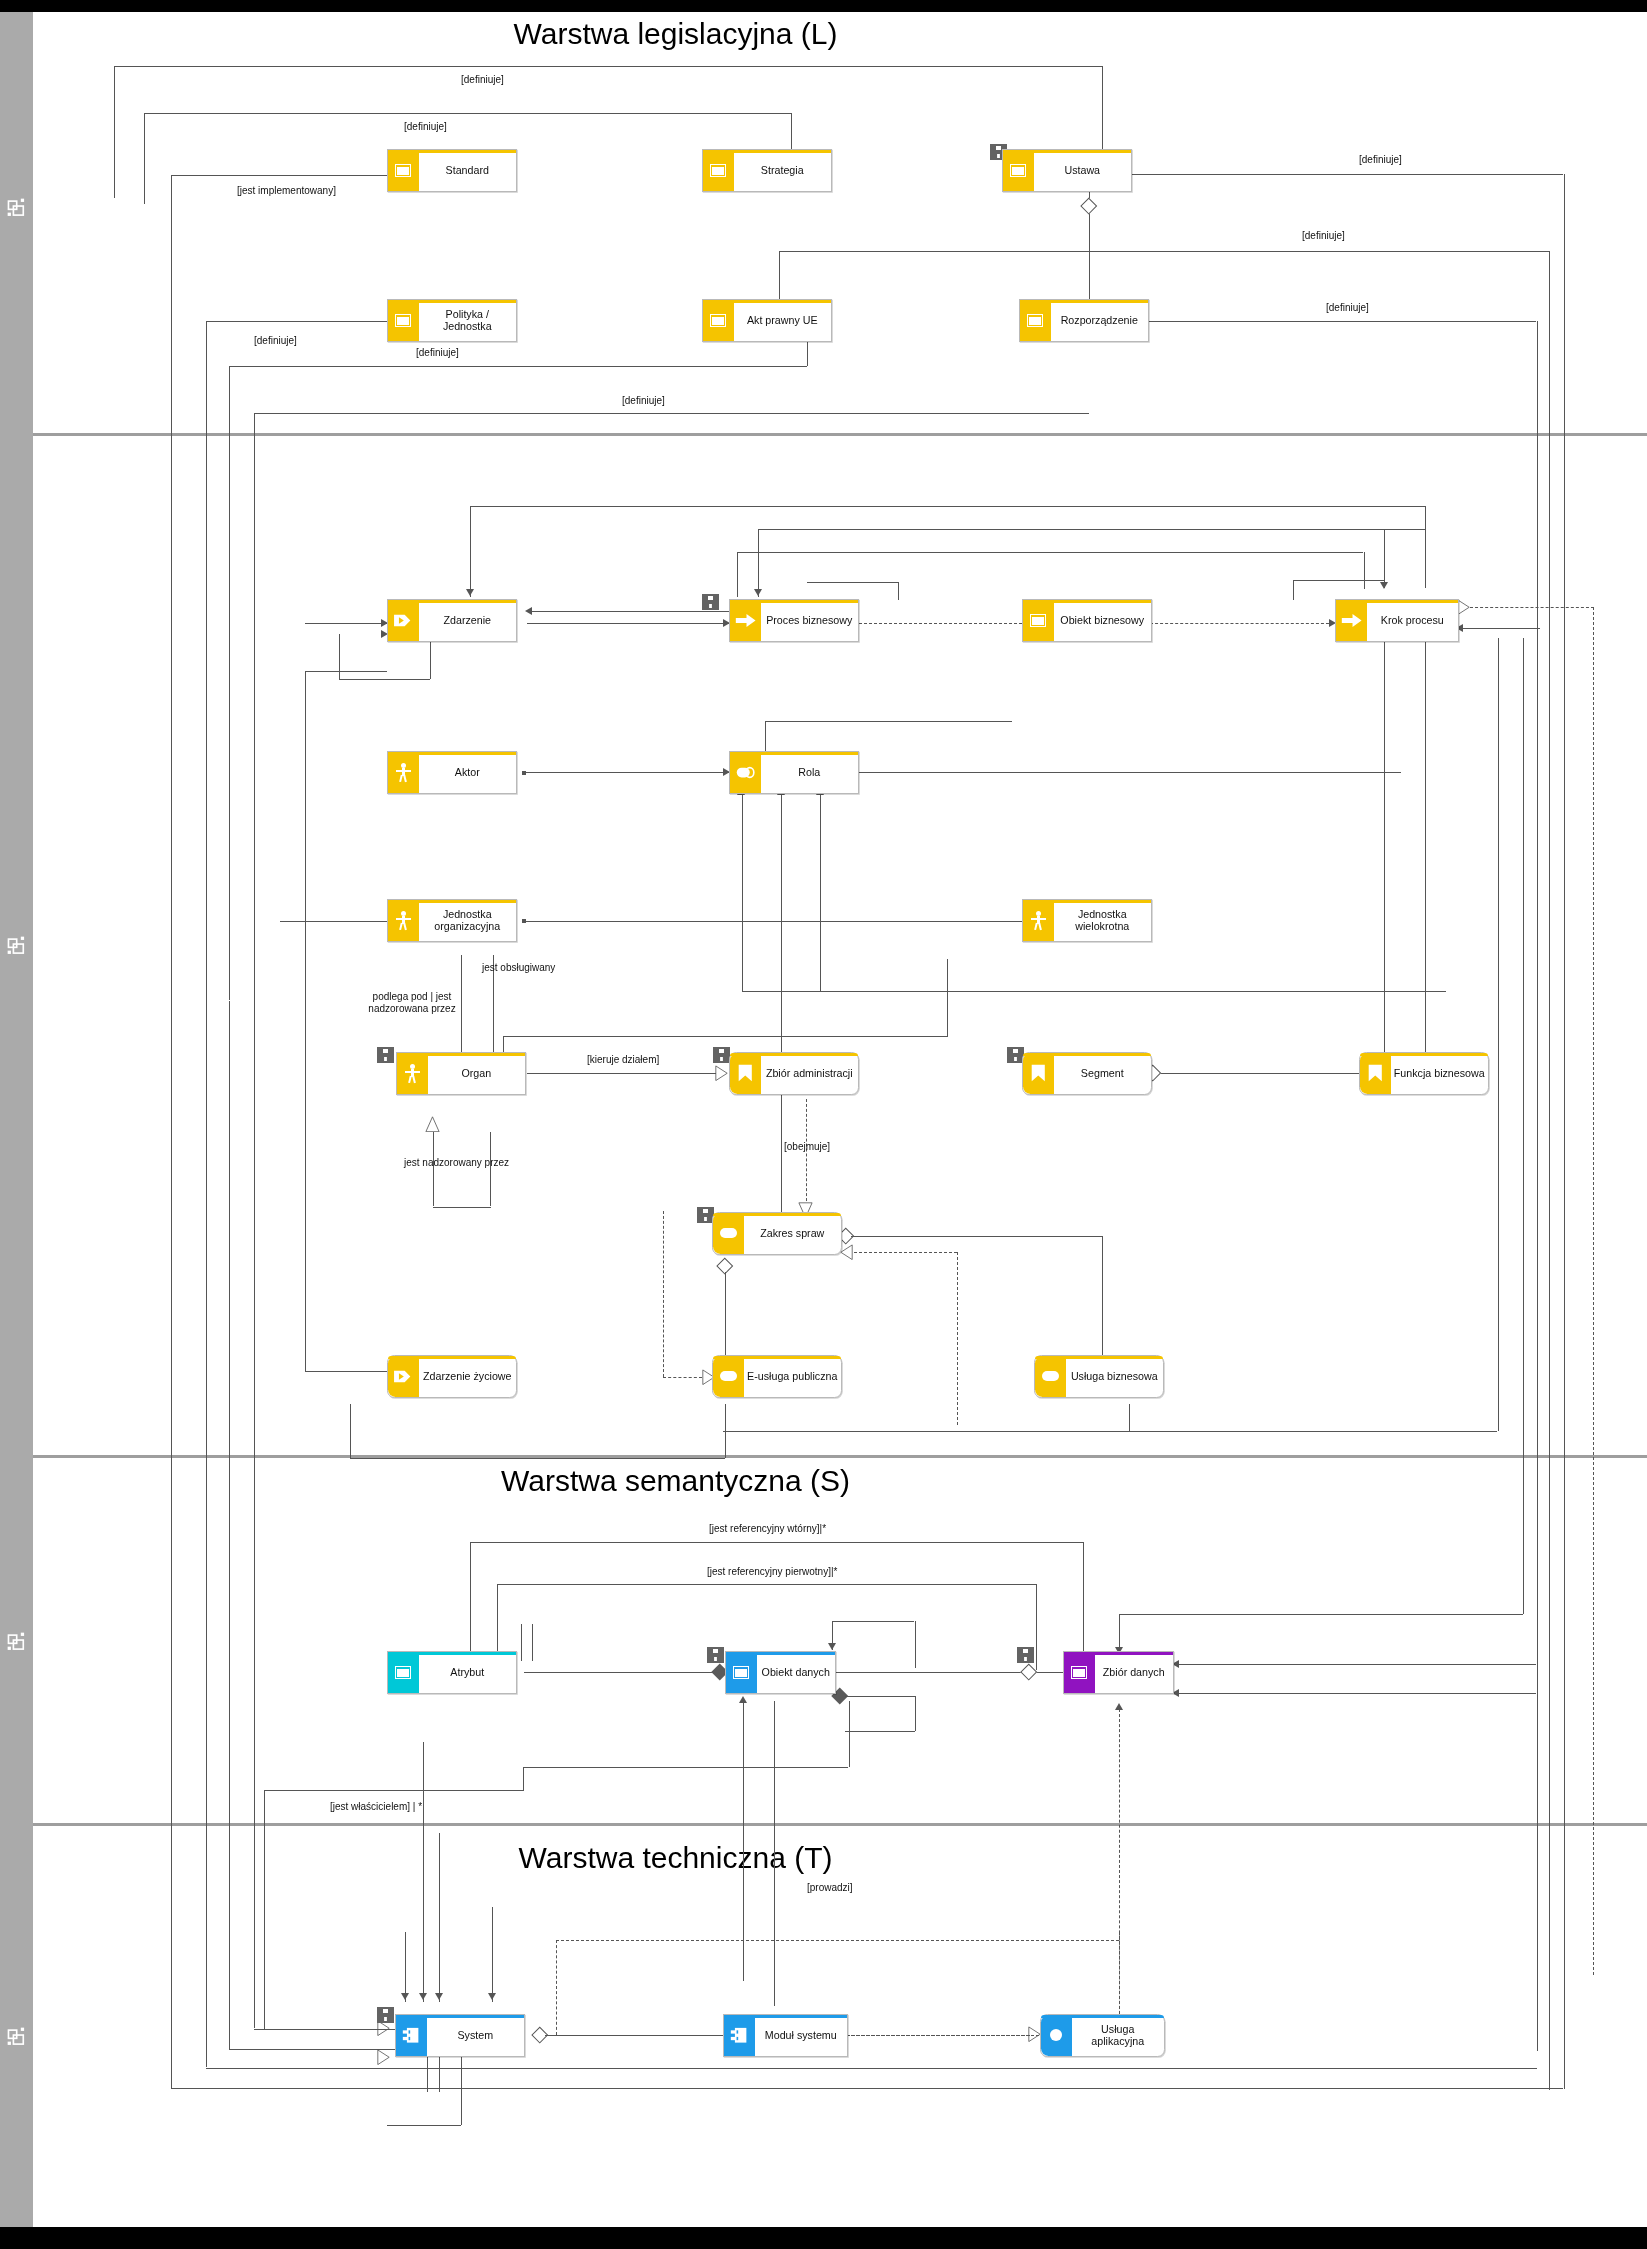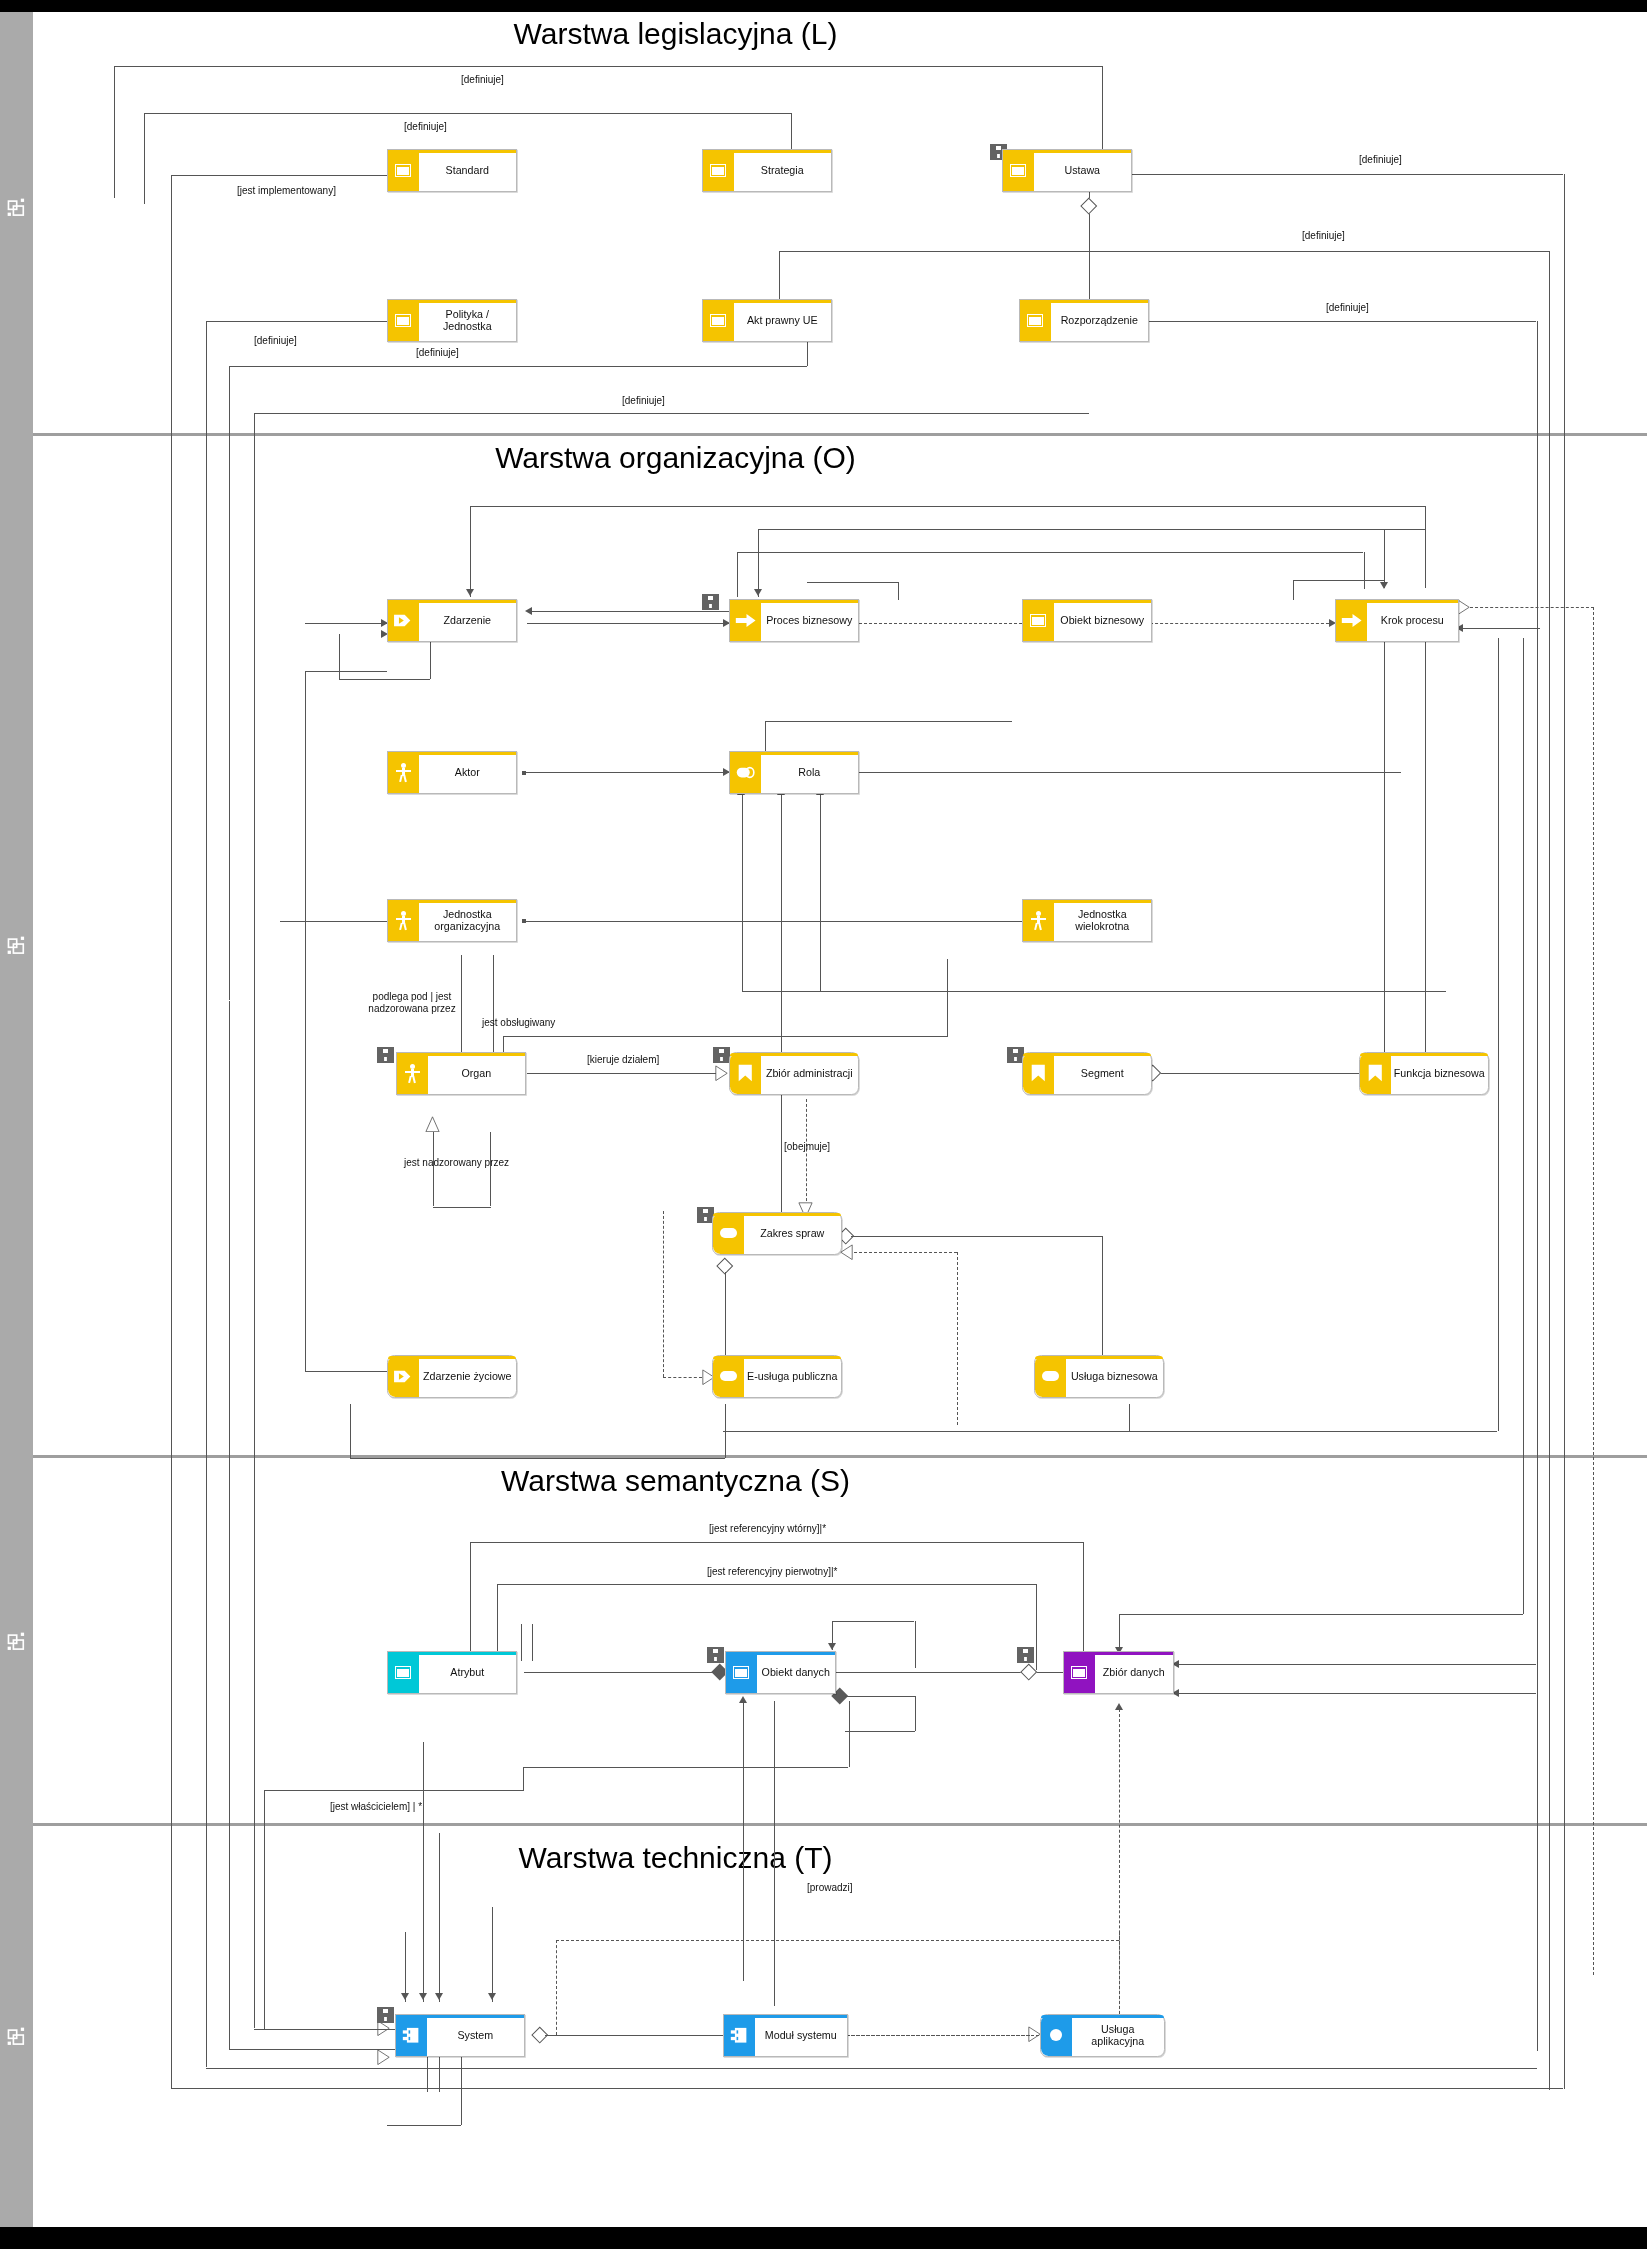--- a/index.html
+++ b/index.html
@@ -101,21 +101,20 @@
           <rect x="9" y="11" width="12" height="11" fill="none" stroke="#fff" stroke-width="2"></rect>
           <rect x="18" y="2" width="4" height="4" fill="#fff"></rect>
           <rect x="2" y="19" width="4" height="4" fill="#fff"></rect>
         </svg>
     </div>
   </div>
 
   <div id="sheet">
 
     <div class="layer-title" style="left:313px;top:5px;width:659px;">Warstwa legislacyjna (L)</div>
-    <div class="layer-title" style="left:313px;top:429px;width:659px;">Warstwa organizacyjna (O)</div>
     <div class="layer-title" style="left:313px;top:1452px;width:659px;">Warstwa semantyczna (S)</div>
     <div class="layer-title" style="left:313px;top:1829px;width:659px;">Warstwa techniczna (T)</div>
 
     <div class="divider" style="left:0px;top:421px;width:1615px;"></div>
     <div class="divider" style="left:0px;top:1443px;width:1615px;"></div>
     <div class="divider" style="left:0px;top:1811px;width:1615px;"></div>
 
     <div class="ln lnh" style="left:81px;top:54px;width:989px;"></div>
     <div class="ln lnv" style="left:81px;top:54px;height:132px;"></div>
     <div class="ln lnv" style="left:1069px;top:54px;height:91px;"></div>
@@ -239,21 +238,21 @@
 
     <div class="ln lnv" style="left:428px;top:943px;height:136px;"></div>
     <div class="hollow-u" style="position:absolute;left:421px;top:1063px;">
       <svg width="15" height="16.5" viewBox="0 0 18 20">
           <polygon points="9,1 17,19 1,19" fill="#fff" stroke="#555" stroke-width="1"></polygon>
         </svg>
     </div>
     <div class="elabel two" style="left:317px;top:979px;width:124px;">podlega pod | jest nadzorowana przez</div>
 
     <div class="ln lnv" style="left:460px;top:943px;height:136px;"></div>
-    <div class="elabel" style="left:449px;top:1005px;">jest obsługiwany</div>
+    <div class="elabel" style="left:449px;top:950px;">jest obsługiwany</div>
 
     <div class="ln lnv" style="left:470px;top:1024px;height:54px;"></div>
     <div class="dot" style="left:467px;top:1073px;"></div>
     <div class="ln lnh" style="left:470px;top:1024px;width:445px;"></div>
     <div class="ln lnv" style="left:914px;top:947px;height:77px;"></div>
 
     <div class="ln lnv" style="left:400px;top:1120px;height:74px;"></div>
     <div class="ln lnh" style="left:400px;top:1195px;width:58px;"></div>
     <div class="ln lnv" style="left:457px;top:1120px;height:74px;"></div>
     <div class="hollow-u" style="position:absolute;left:392px;top:1104px;">

